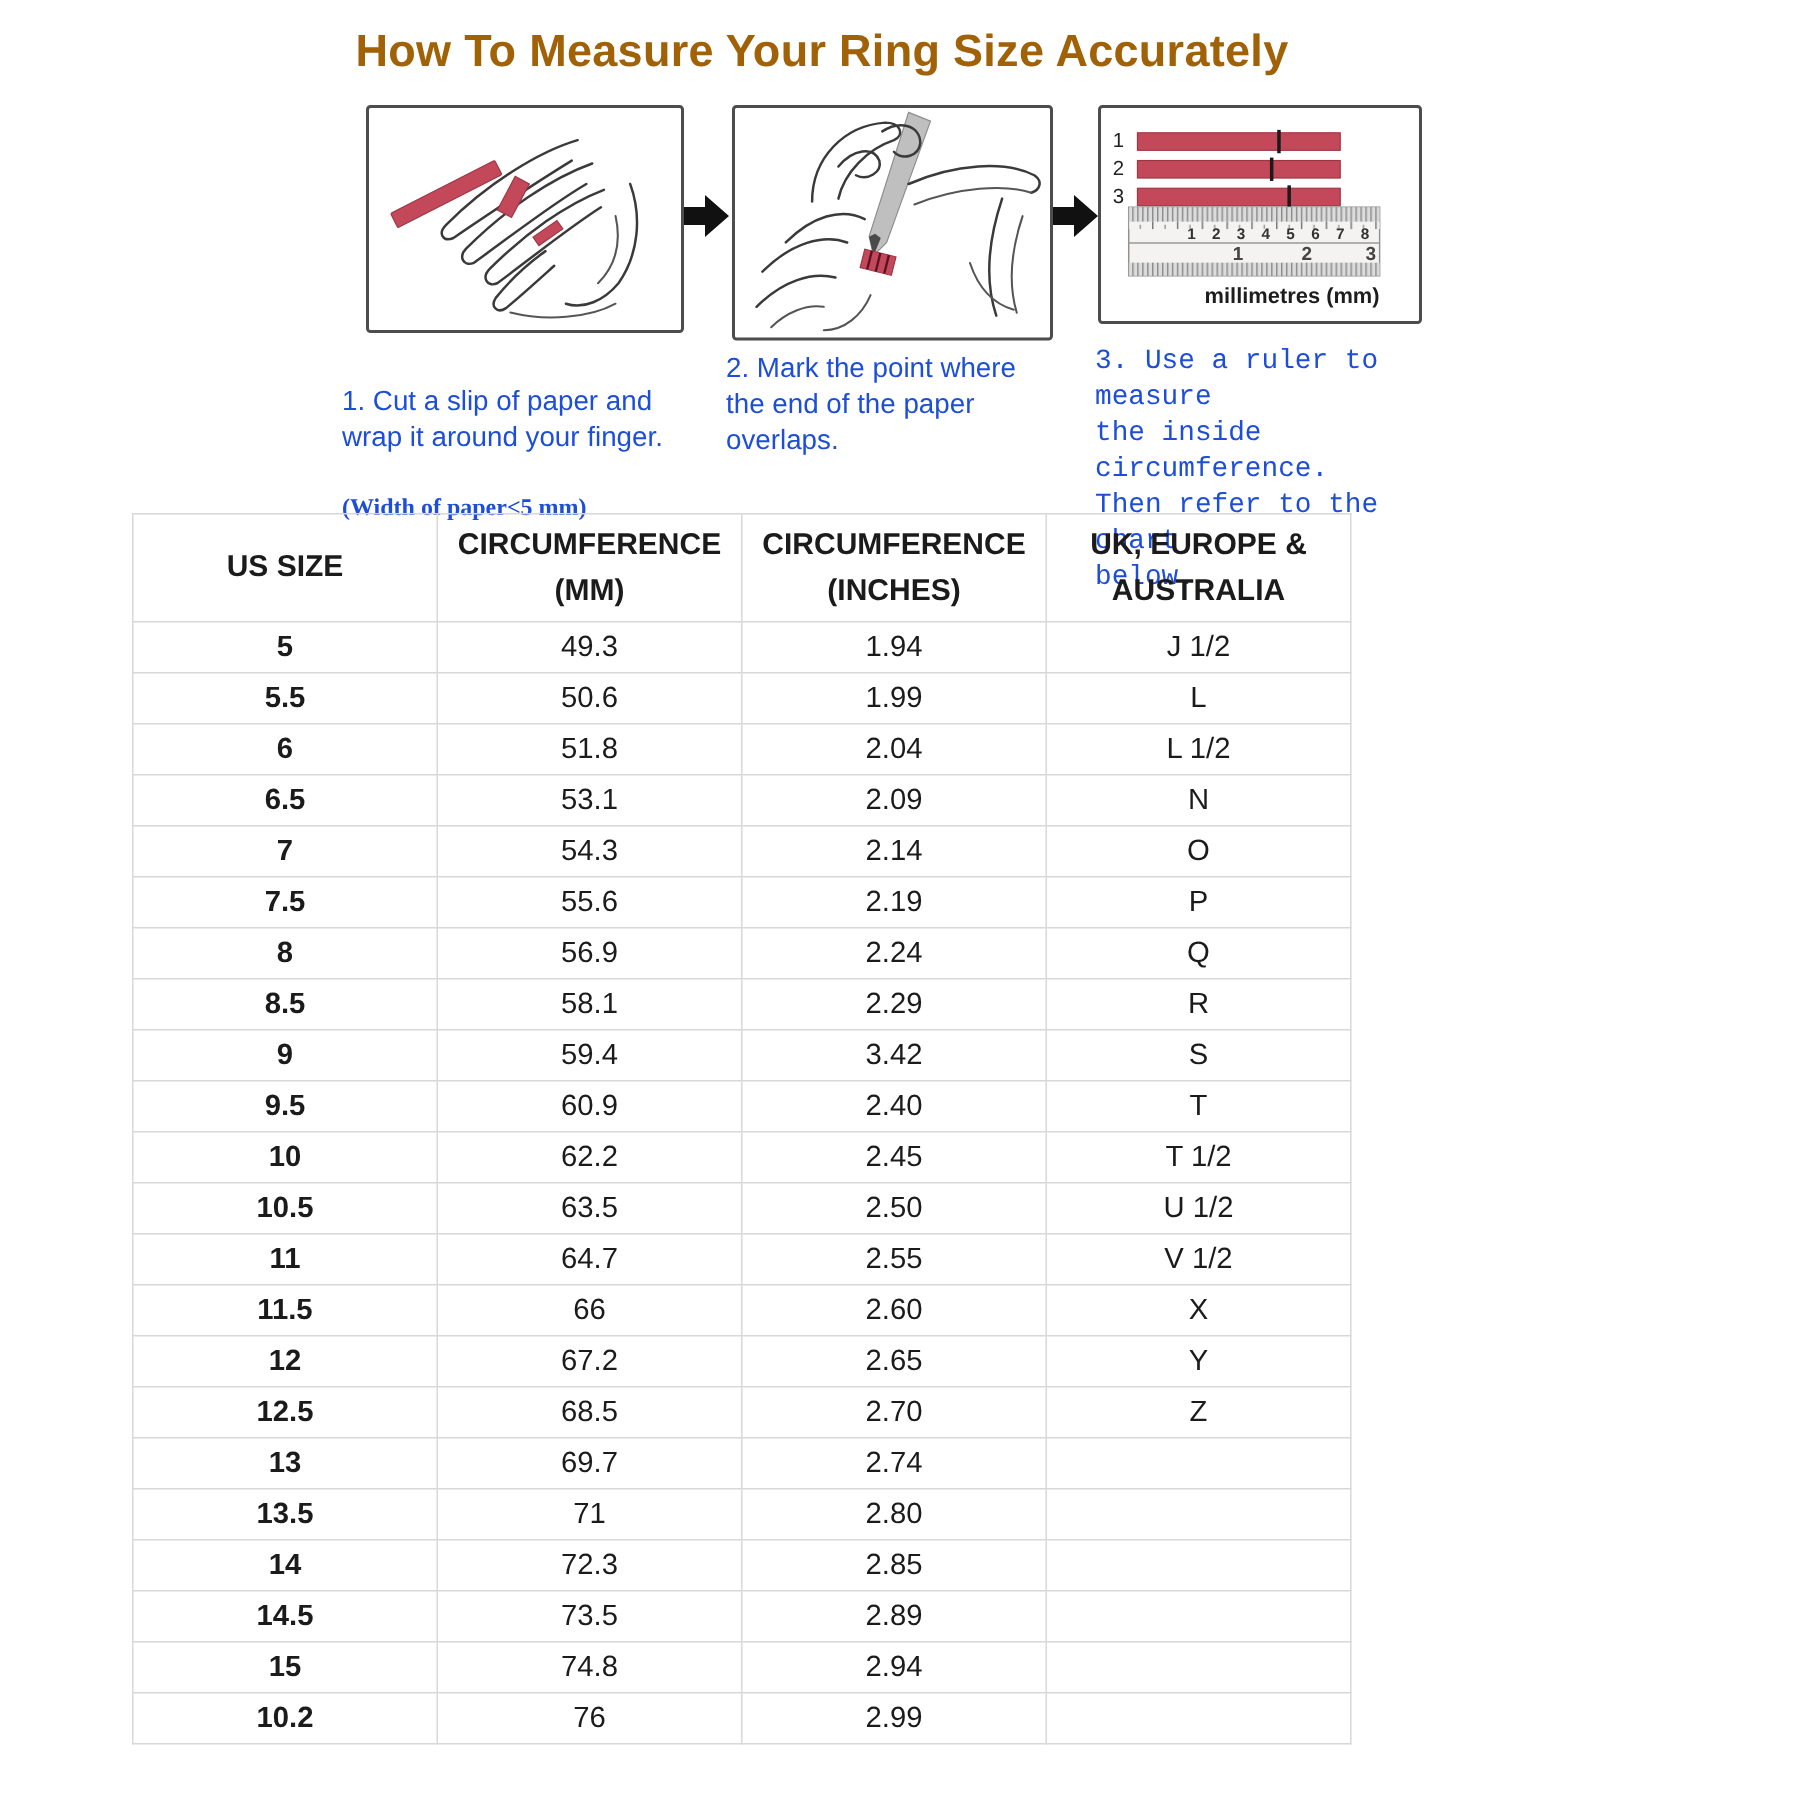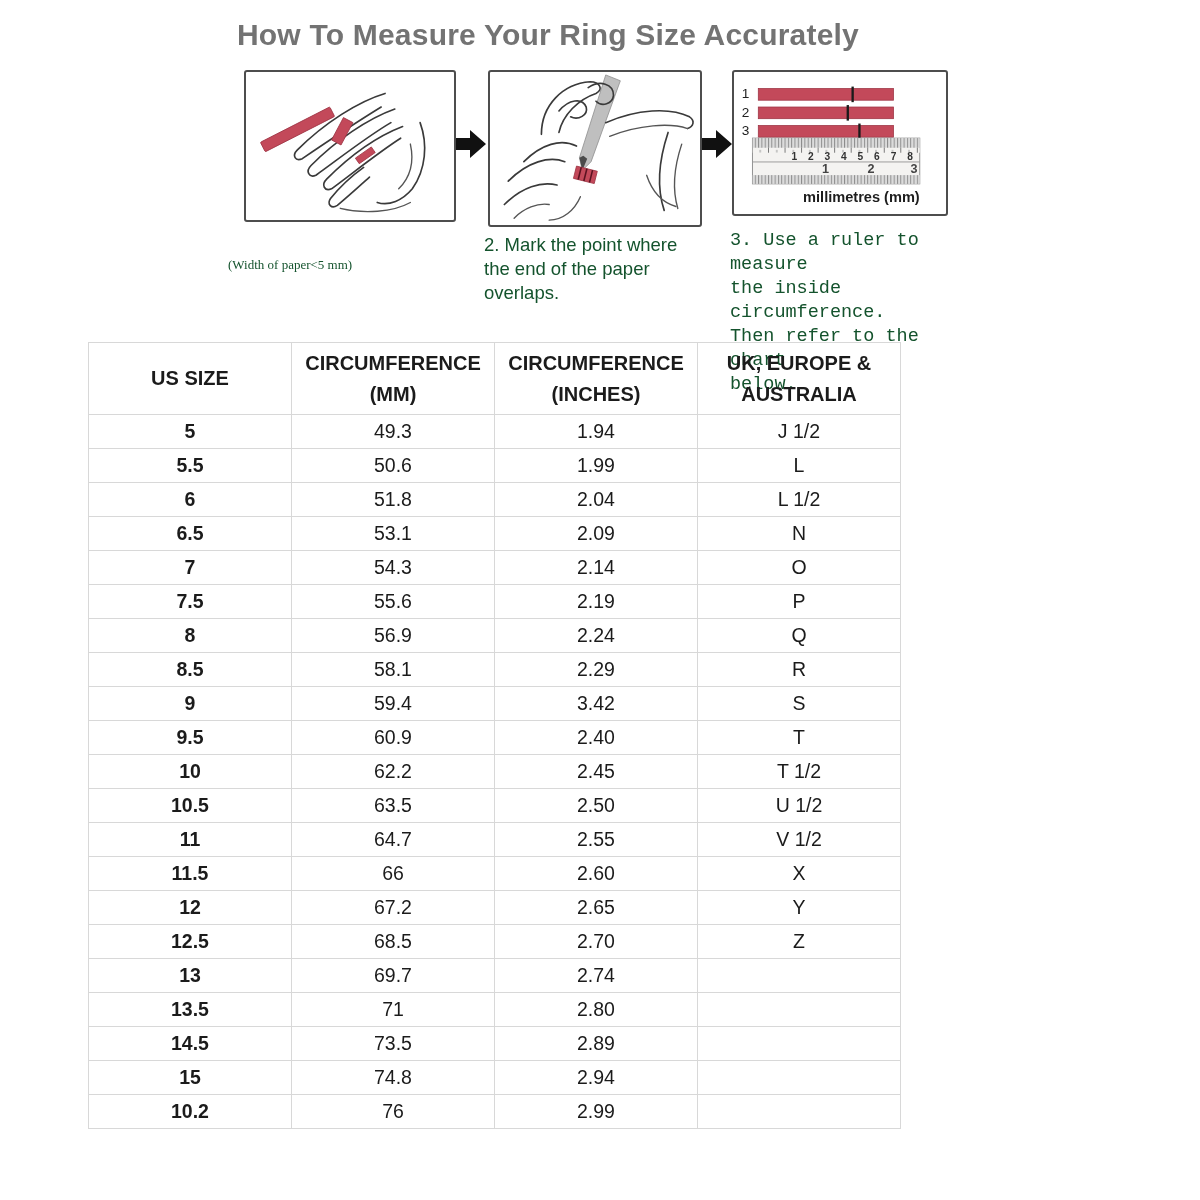--- a/index.html
+++ b/index.html
@@ -1,32 +1,32 @@
 <!DOCTYPE html>
 <html><head>
 <meta charset="utf-8">
 <style>
   html,body{margin:0;padding:0;background:#fff;}
   .canvas{position:relative;width:1200px;height:1200px;background:#fff;overflow:hidden;
           font-family:"Liberation Sans", sans-serif;color:#191919;}
   .page-title{position:absolute;left:0;top:18px;width:1096px;margin:0;text-align:center;
-              font-size:30px;font-weight:700;letter-spacing:.2px;color:#737373;}
+              font-size:30px;font-weight:700;letter-spacing:.2px;color:#a16207;}
   .illus-box{position:absolute;background:#fff;border:2px solid #4d4d4d;border-radius:3px;box-sizing:border-box;}
   .box1{left:244px;top:70px;width:212px;height:152px;}
   .box2{left:488px;top:70px;width:214px;height:157px;}
   .box3{left:732px;top:70px;width:216px;height:146px;}
   .illus-box svg{display:block;width:100%;height:100%;}
   .arrow{position:absolute;width:30px;height:28px;}
   .arrow1{left:456px;top:130px;}
   .arrow2{left:702px;top:130px;}
-  .caption{position:absolute;font-size:18.5px;line-height:1.3;color:#14532d;white-space:pre-line;}
+  .caption{position:absolute;font-size:18.5px;line-height:1.3;color:#1d4ed8;white-space:pre-line;}
   .cap1{left:228px;top:231px;width:252px;}
   .cap2{left:484px;top:233px;width:230px;}
   .cap3{left:730px;top:229px;width:240px;font-family:Liberation Mono, monospace;}
-  .note{font-family:"Liberation Serif", serif;font-weight:400;font-size:13px;margin-top:2px;white-space:normal;}
+  .note{font-family:"Liberation Serif", serif;font-weight:700;font-size:16px;margin-top:2px;white-space:normal;}
   .sketch{stroke:#3a3a3a;stroke-width:1.7;fill:none;stroke-linecap:round;}
   .sketch2{stroke:#555;stroke-width:1.4;fill:none;stroke-linecap:round;}
   .sizes-table{position:absolute;left:88px;top:342px;width:813px;border-collapse:collapse;table-layout:fixed;}
   .sizes-table th,.sizes-table td{border:1px solid #d8d8d8;text-align:center;vertical-align:middle;padding:0;
        font-size:19.5px;color:#1b1b1b;overflow:hidden;}
   .sizes-table thead th{height:71px;font-weight:700;font-size:20px;}
   .th-line{line-height:31px;}
   .sizes-table tbody td{height:33px;font-weight:400;}
   .sizes-table tbody td.col-us{font-weight:700;}
   .ruler-num{font-size:10.5px;fill:#333;font-weight:700;}
@@ -145,20 +145,22 @@
         <text class="ruler-num" x="180" y="90" text-anchor="middle">8</text>
         <text class="inch-num" x="93" y="104" text-anchor="middle">1</text>
         <text class="inch-num" x="140" y="104" text-anchor="middle">2</text>
         <text class="inch-num" x="184" y="104" text-anchor="middle">3</text>
       </g>
       <text class="ruler-caption" x="190" y="134" text-anchor="end">millimetres (mm)</text>
     </svg>
   </div>
 
   <div class="caption cap1">
+    <div>1. Cut a slip of paper and
+wrap it around your finger.</div>
     <div class="note">(Width of paper&lt;5 mm)</div>
   </div>
   <div class="caption cap2">2. Mark the point where
 the end of the paper
 overlaps.</div>
   <div class="caption cap3">3. Use a ruler to measure
 the inside circumference.
 Then refer to the chart
 below.</div>
 
@@ -284,20 +286,26 @@
           <td>2.74</td>
           <td></td>
         </tr>
         <tr>
           <td class="col-us">13.5</td>
           <td>71</td>
           <td>2.80</td>
           <td></td>
         </tr>
         <tr>
+          <td class="col-us">14</td>
+          <td>72.3</td>
+          <td>2.85</td>
+          <td></td>
+        </tr>
+        <tr>
           <td class="col-us">14.5</td>
           <td>73.5</td>
           <td>2.89</td>
           <td></td>
         </tr>
         <tr>
           <td class="col-us">15</td>
           <td>74.8</td>
           <td>2.94</td>
           <td></td>

